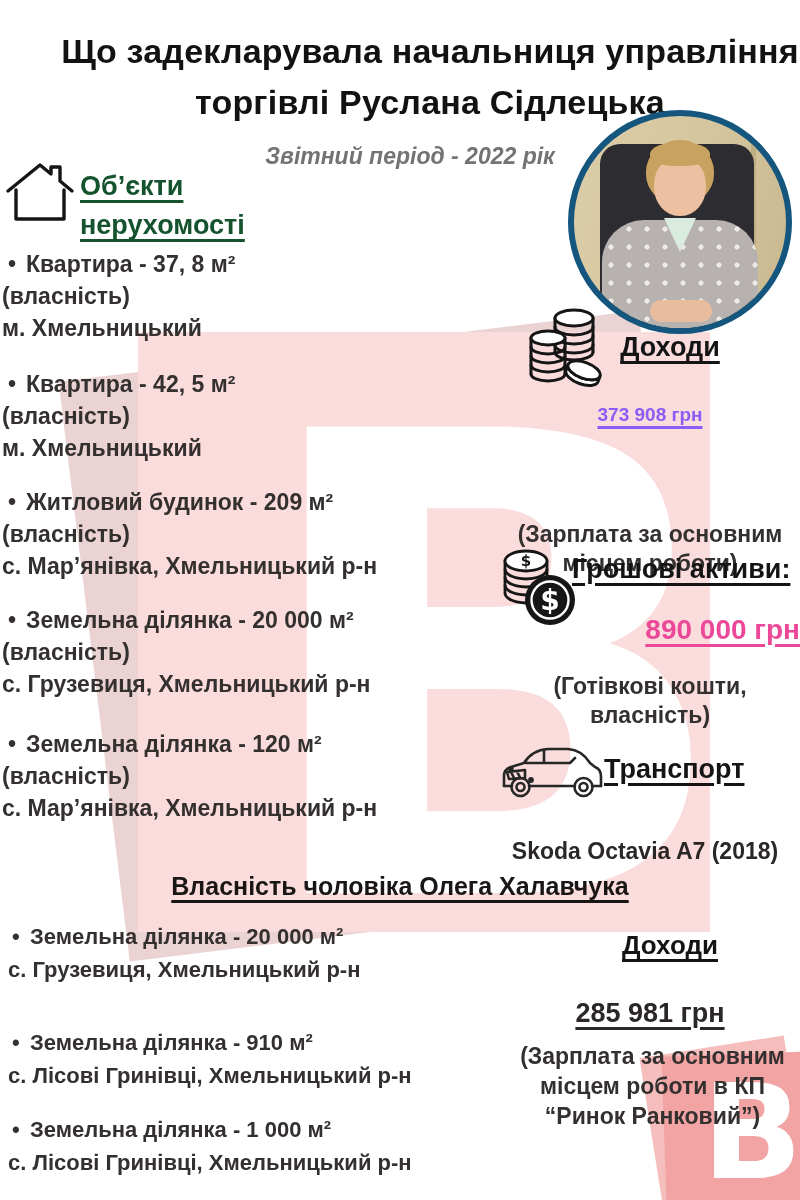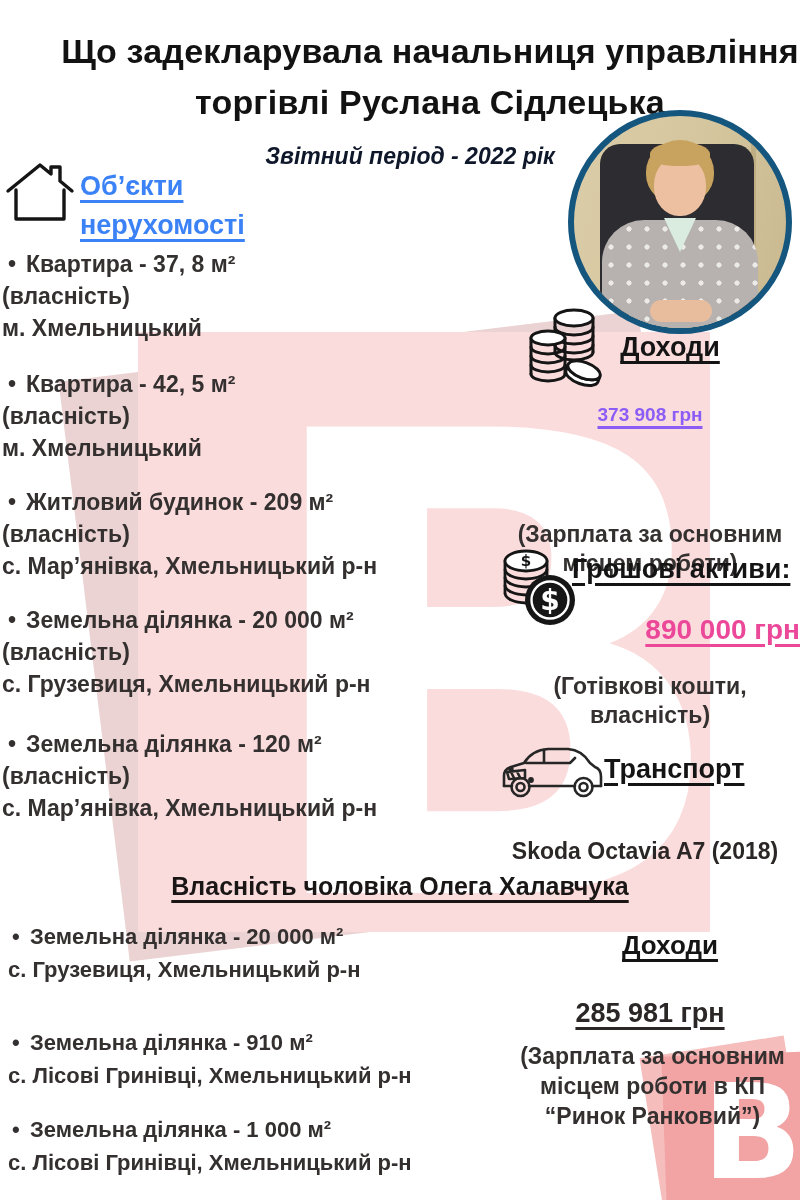--- a/index.html
+++ b/index.html
@@ -25,23 +25,23 @@
     font-family:"DejaVu Sans",sans-serif; font-weight:bold; font-size:132px;
     line-height:1; color:#ffffff; }
   
   .content { position:absolute; inset:0; z-index:2; }
   .abs { position:absolute; }
   .u { text-decoration-line:underline; text-decoration-thickness:2.5px; text-underline-offset:5px; }
   .ctr { text-align:center; }
   .title { top:26px; left:0; width:800px; text-align:center; font-size:34px;
     font-weight:bold; color:#121212; line-height:1.5; letter-spacing:0.2px;padding-left:30px; }
   .subtitle { top:143px; left:120px; width:580px; text-align:center;
-    font-style:italic; font-weight:bold; font-size:23px; color:#0f172a; }
+    font-style:italic; font-weight:bold; font-size:23px; color:#737373; }
   .re-heading { left:80px; top:167px; width:205px; font-size:27px; font-weight:bold;
-    color:#3b82f6; line-height:1.45; }
+    color:#14532d; line-height:1.45; }
   .icon { display:block; }
   
   .item { left:2px; width:434px; font-size:23px; font-weight:bold; line-height:32px; }
   .item .nm { padding-left:24px; position:relative; }
   .item .nm::before { content:"•"; position:absolute; left:6px; }
   .h-item { left:8px; width:452px; font-size:22px; font-weight:bold; line-height:33px; }
   .h-item .nm { padding-left:22px; position:relative; }
   .h-item .nm::before { content:"•"; position:absolute; left:4px; }
   
   .inc-head { left:608px; top:332px; width:124px; font-size:27px; font-weight:bold; color:#141414; }

